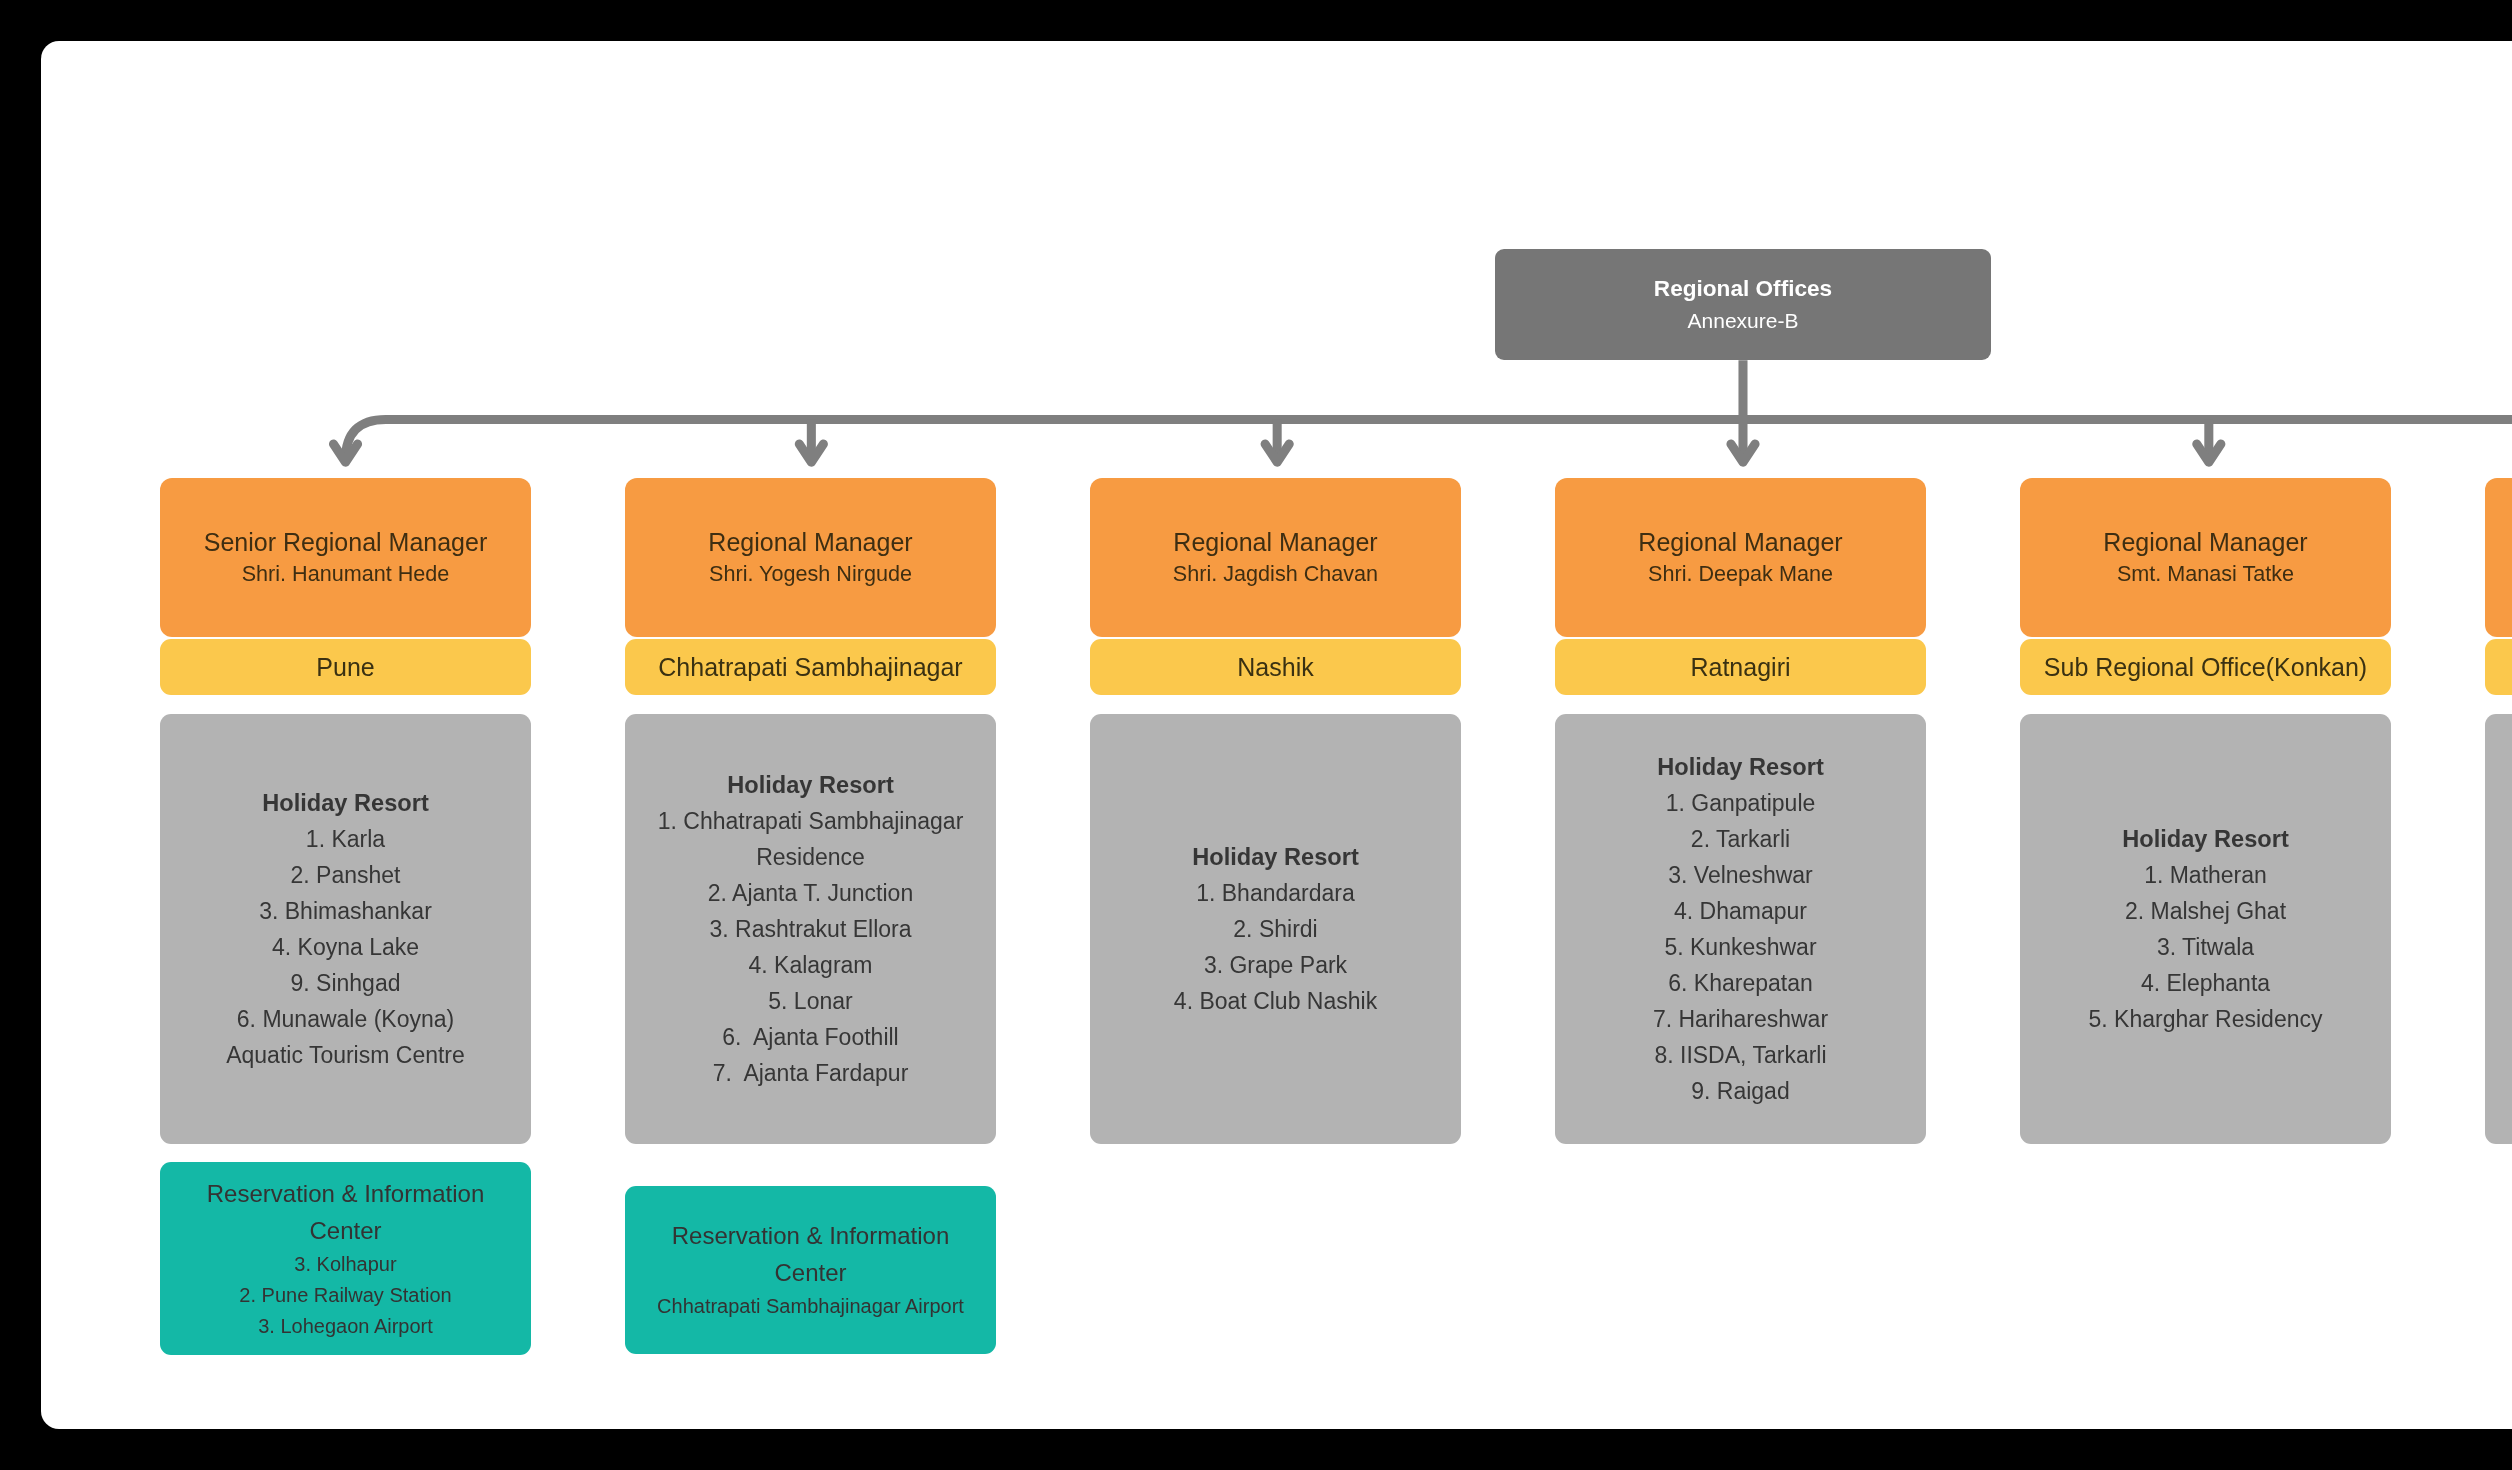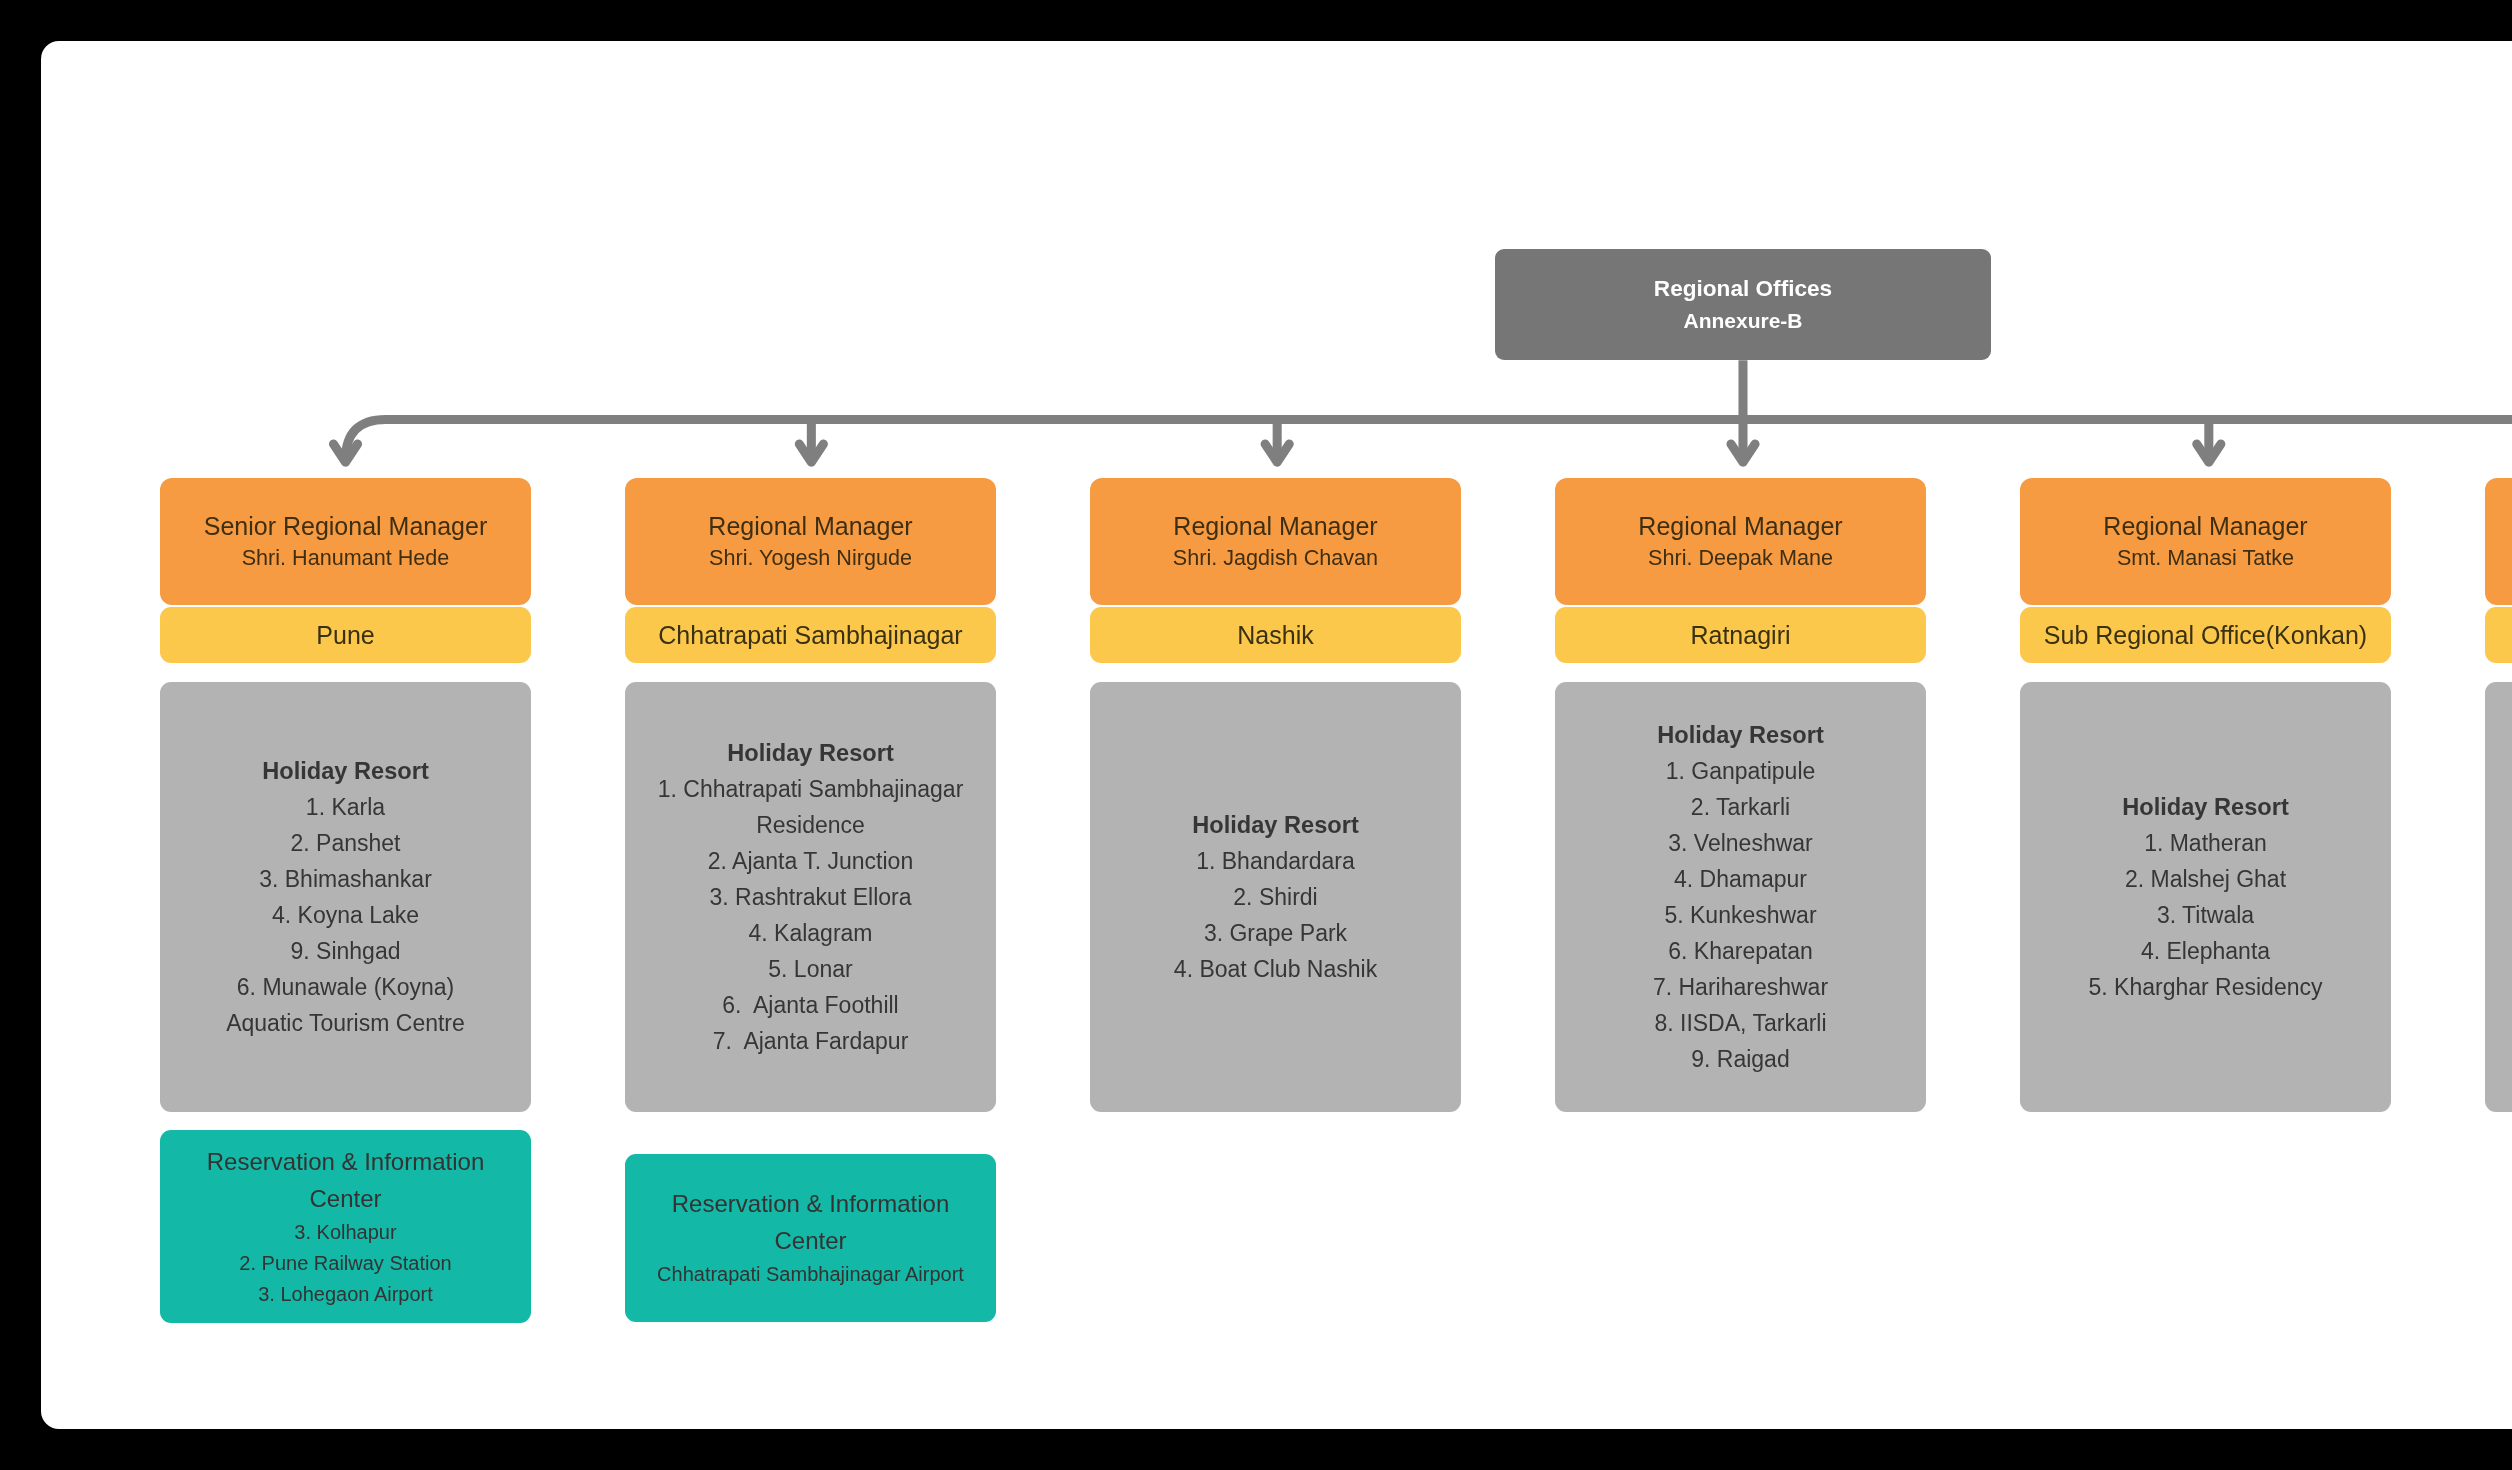--- a/index.html
+++ b/index.html
@@ -39,38 +39,38 @@
     border-radius: 9px;
     display: flex;
     flex-direction: column;
     align-items: center;
     justify-content: center;
     gap: 9px;
     color: #ffffff;
     text-align: center;
   }
   .root-title { font-size: 22.6px; font-weight: 700; line-height: 1; }
-  .root-subtitle { font-size: 21px; font-weight: 700; line-height: 1; }
+  .root-subtitle { font-size: 21px; font-weight: 400; line-height: 1; }
 
   .columns {
     position: absolute;
     left: 119px;
     top: 437px;
     width: 3166px;
     display: flex;
     gap: 94px;
   }
   .column {
     width: 371px;
     flex: 0 0 371px;
     display: flex;
     flex-direction: column;
   }
   .manager-box {
-    height: 127px;
+    height: 159px;
     background: #F79B42;
     border-radius: 12px;
     display: flex;
     flex-direction: column;
     align-items: center;
     justify-content: center;
     gap: 8.5px;
     color: #3E2E12;
     text-align: center;
   }

